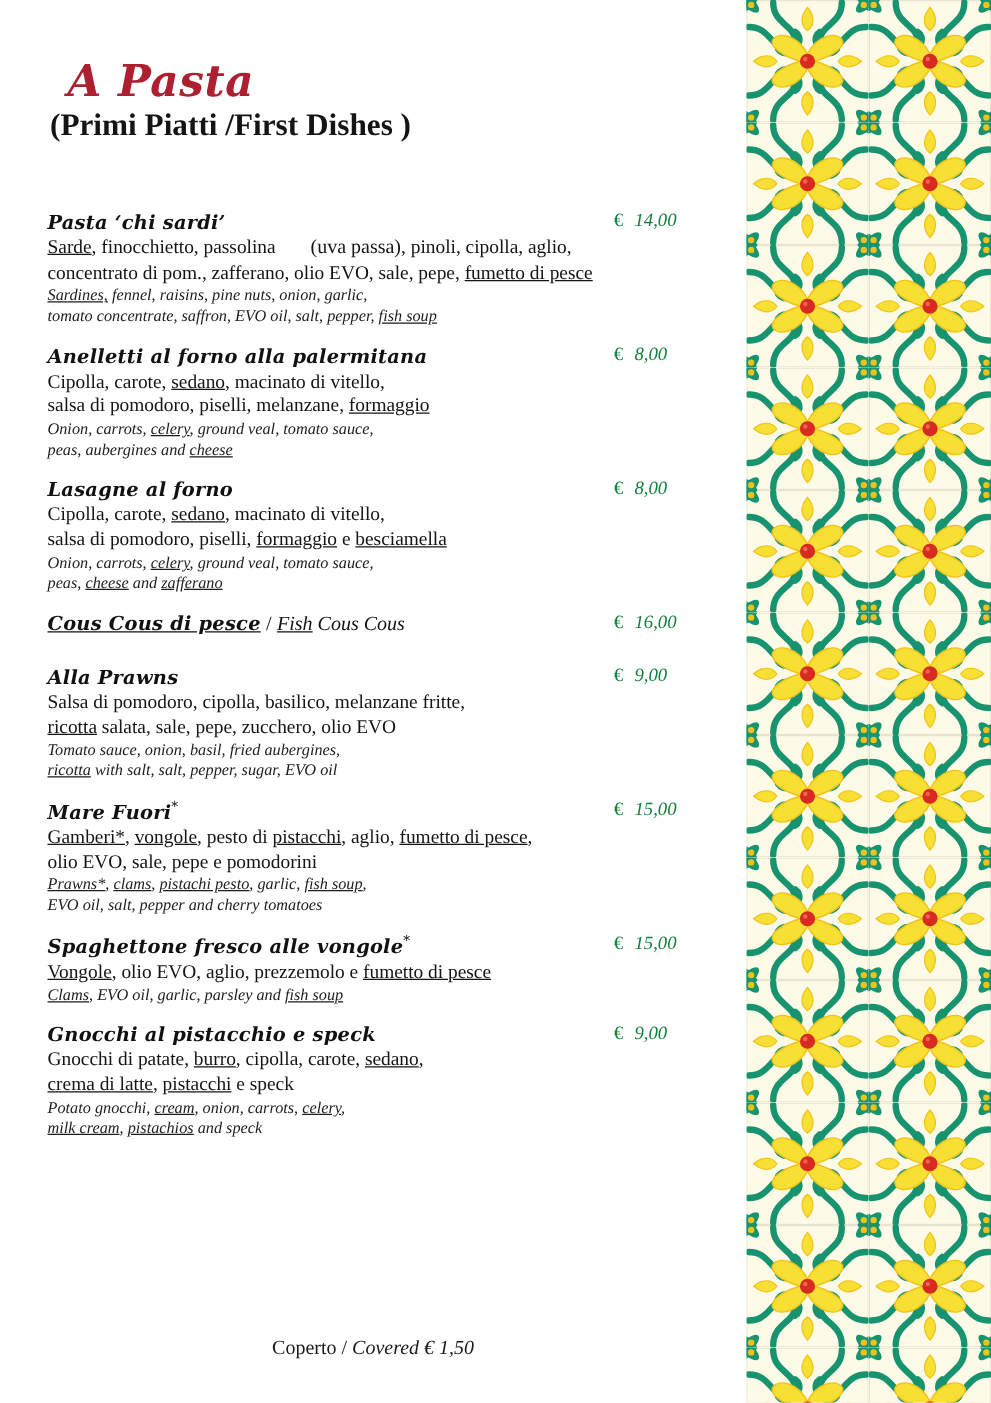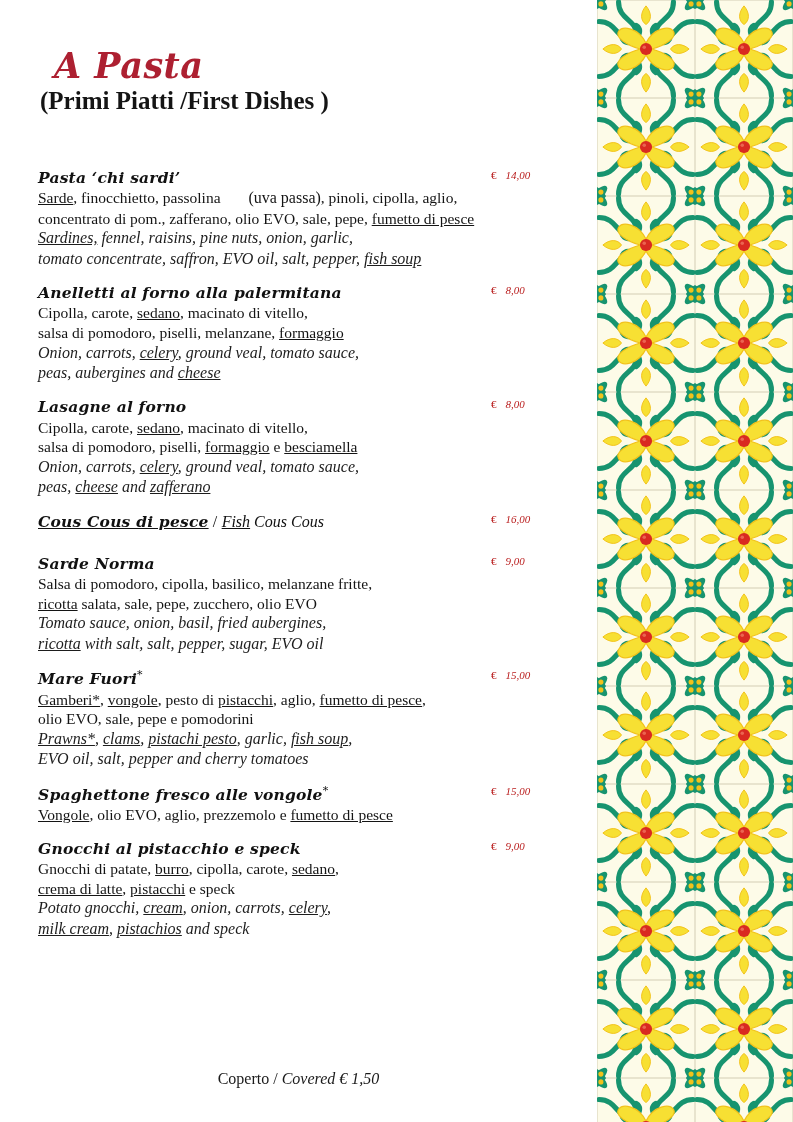--- a/index.html
+++ b/index.html
@@ -111,40 +111,40 @@
   }
   .inline-sep {
     font-family: "Liberation Serif", serif;
     font-weight: normal;
     font-style: normal;
     font-size: 16px;
   }
   .dish-price {
     font-family: "Liberation Serif", serif;
     font-style: italic;
-    font-size: 11px;
+    font-size: 15px;
     white-space: nowrap;
-    color: #b91c1c;
+    color: #15803d;
     padding-top: 1px;
     min-width: 72px;
     text-align: left;
   }
   .dish-price .eur { font-style: normal; margin-right: 9px; }
 
   .desc-it {
     font-family: "Liberation Serif", serif;
     font-size: 15.5px;
     line-height: 1.27;
     color: #141414;
     margin-top: 1px;
   }
   .desc-en {
     font-family: "Liberation Serif", serif;
     font-style: italic;
-    font-size: 16px;
+    font-size: 13px;
     line-height: 1.27;
     color: #1d1d1d;
   }
   .desc-it u, .desc-en u { text-decoration: underline; }
   .tiny {
     font-size: 16px;
     margin-left: 24px;
   }
 
   #footer-note {
@@ -220,21 +220,21 @@
 
     <div class="dish" style="margin-bottom:22px;">
       <div class="dish-head">
         <div class="dish-name"><span style="text-decoration:underline;">Cous Cous di pesce</span><span class="inline-sep">&nbsp;/&nbsp;</span><span class="inline-en"><u>Fish</u> Cous Cous</span></div>
         <div class="dish-price"><span class="eur">€</span><span>16,00</span></div>
       </div>
     </div>
 
     <div class="dish">
       <div class="dish-head">
-        <div class="dish-name"><span>Sarde Norma</span></div>
+        <div class="dish-name"><span>Alla Prawns</span></div>
         <div class="dish-price"><span class="eur">€</span><span>9,00</span></div>
       </div>
       <div class="desc-it">
         Salsa di pomodoro, cipolla, basilico, melanzane fritte,<br>
         <u>ricotta</u> salata, sale, pepe, zucchero, olio EVO
       </div>
       <div class="desc-en">
         Tomato sauce, onion, basil, fried aubergines,<br>
         <u>ricotta</u> with salt, salt, pepper, sugar, EVO oil
       </div>
@@ -256,20 +256,23 @@
     </div>
 
     <div class="dish">
       <div class="dish-head">
         <div class="dish-name"><span>Spaghettone fresco alle vongole</span><span class="star">*</span></div>
         <div class="dish-price"><span class="eur">€</span><span>15,00</span></div>
       </div>
       <div class="desc-it">
         <u>Vongole</u>, olio EVO, aglio, prezzemolo e <u>fumetto di pesce</u>
       </div>
+      <div class="desc-en">
+        <u>Clams</u>, EVO oil, garlic, parsley and <u>fish soup</u>
+      </div>
     </div>
 
     <div class="dish">
       <div class="dish-head">
         <div class="dish-name"><span>Gnocchi al pistacchio e speck</span></div>
         <div class="dish-price"><span class="eur">€</span><span>9,00</span></div>
       </div>
       <div class="desc-it">
         Gnocchi di patate, <u>burro</u>, cipolla, carote, <u>sedano</u>,<br>
         <u>crema di latte</u>, <u>pistacchi</u> e speck

